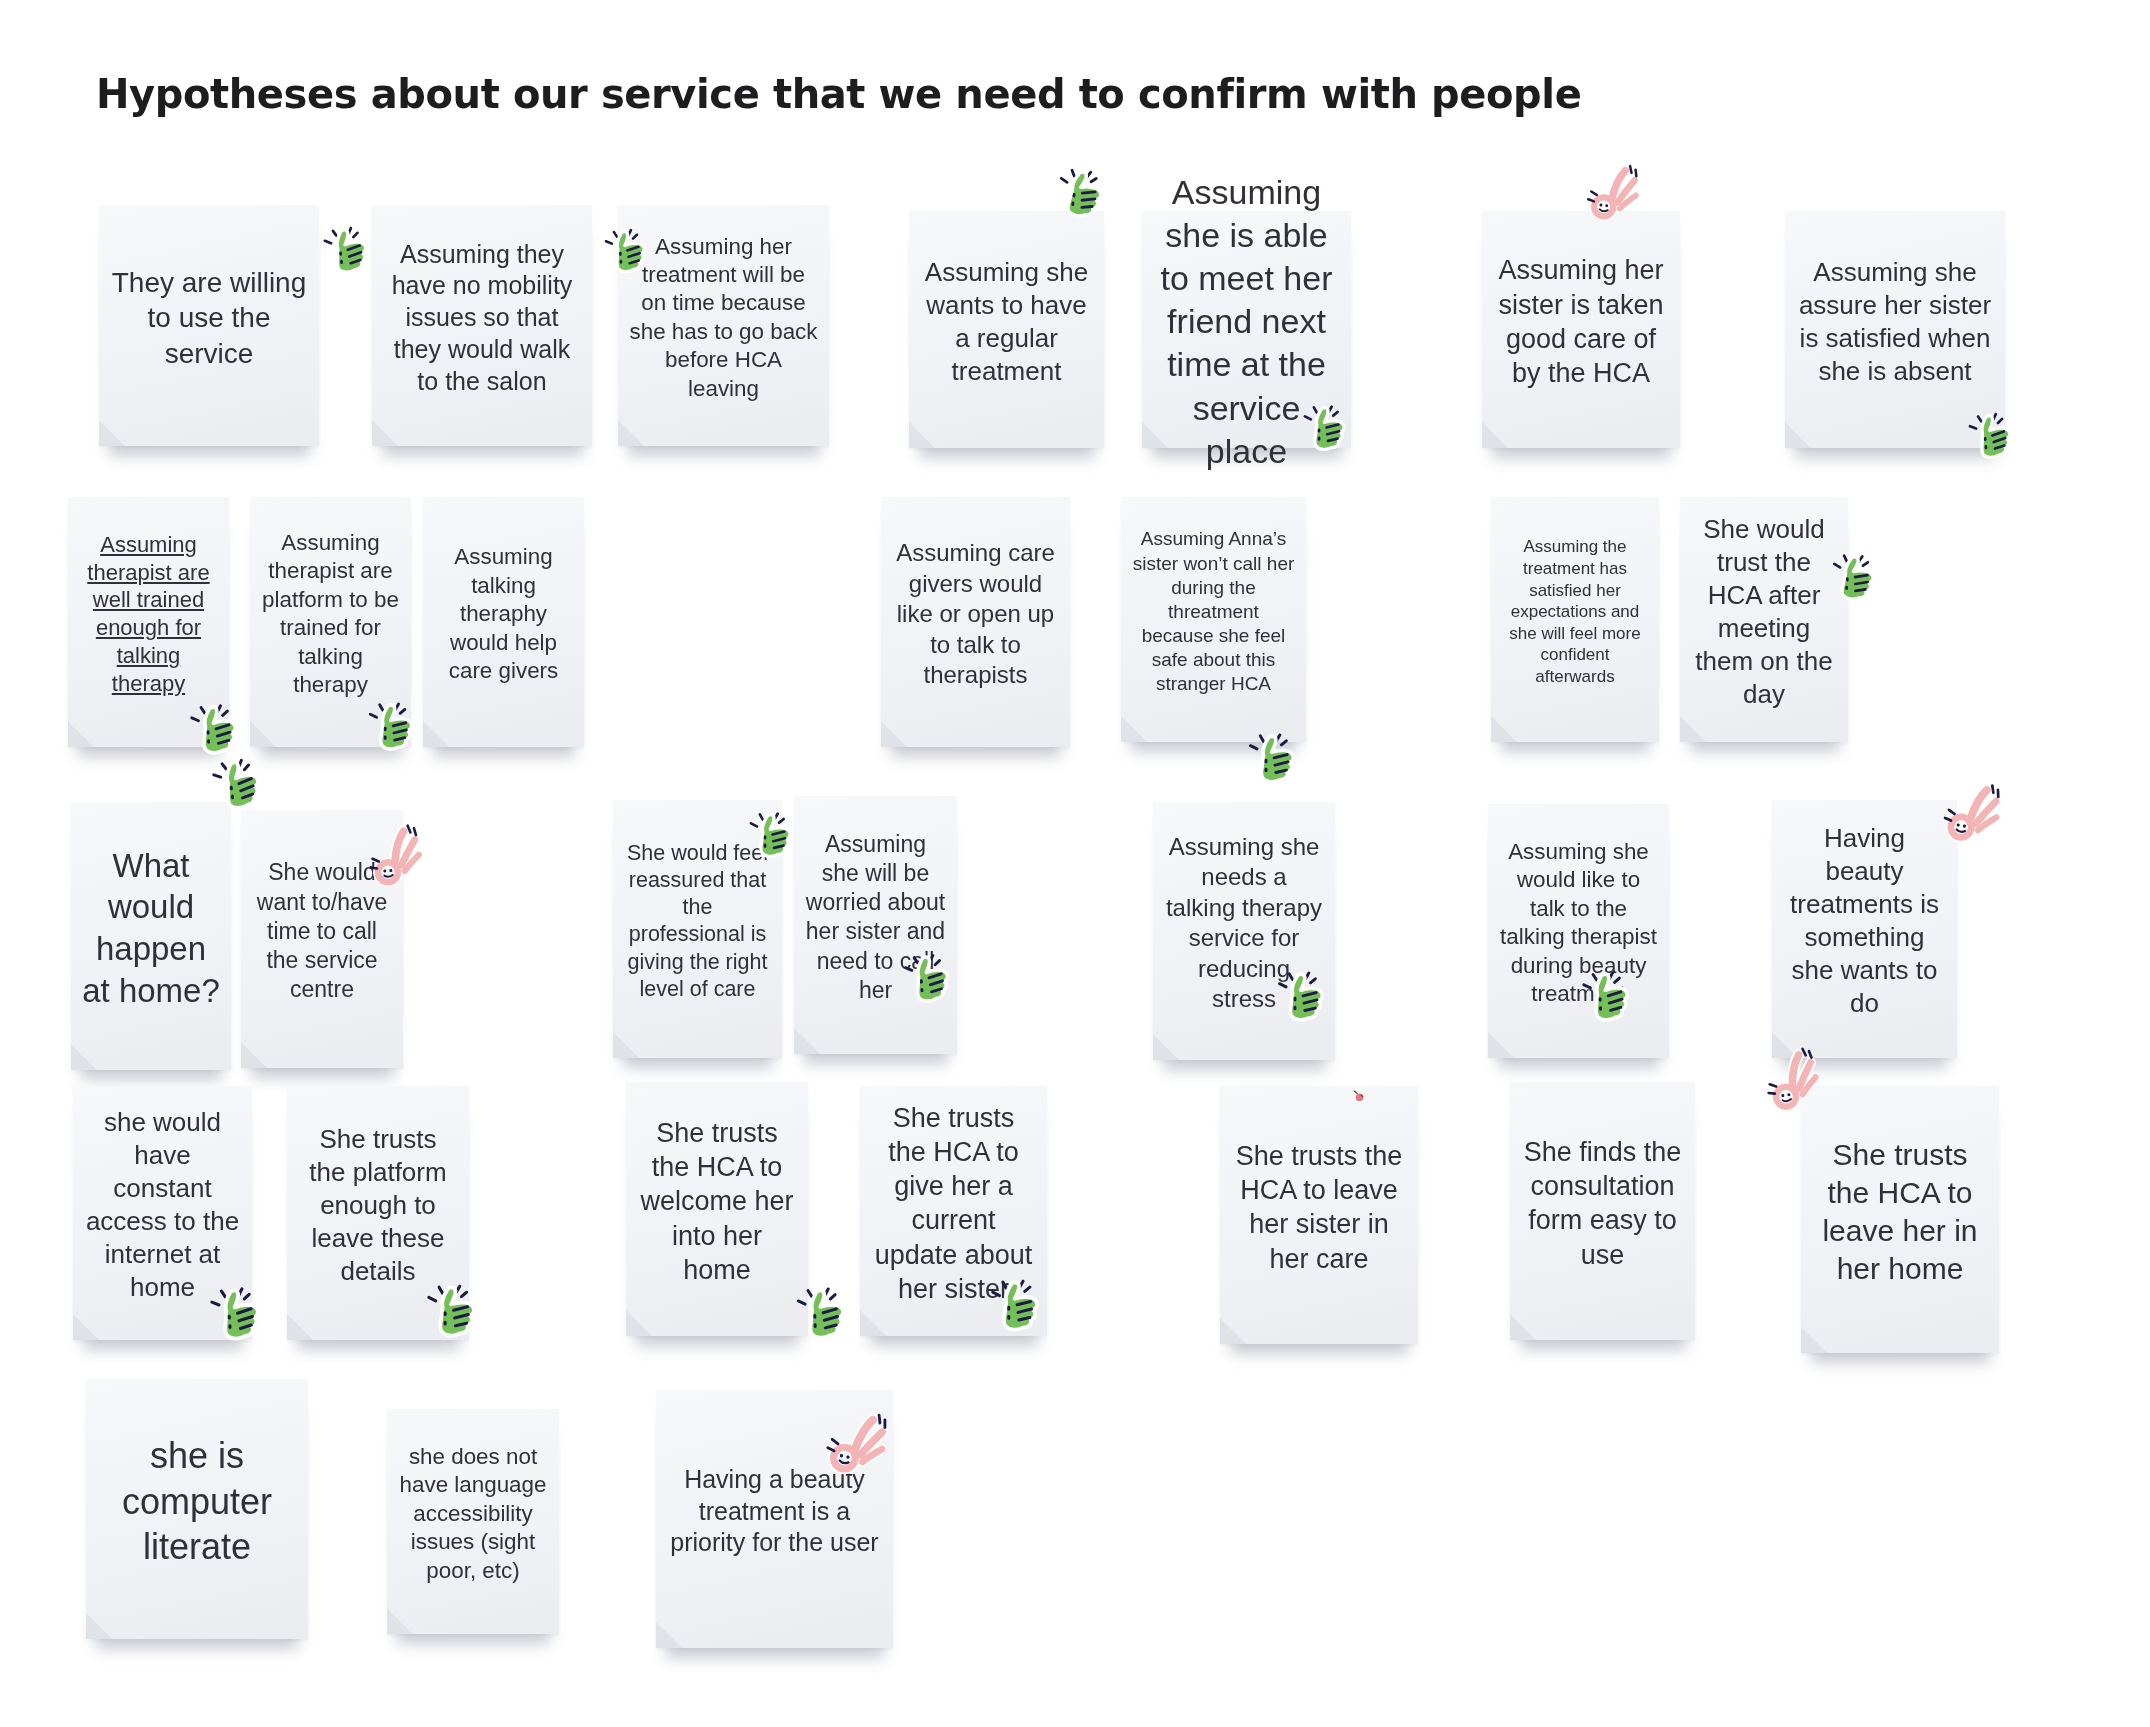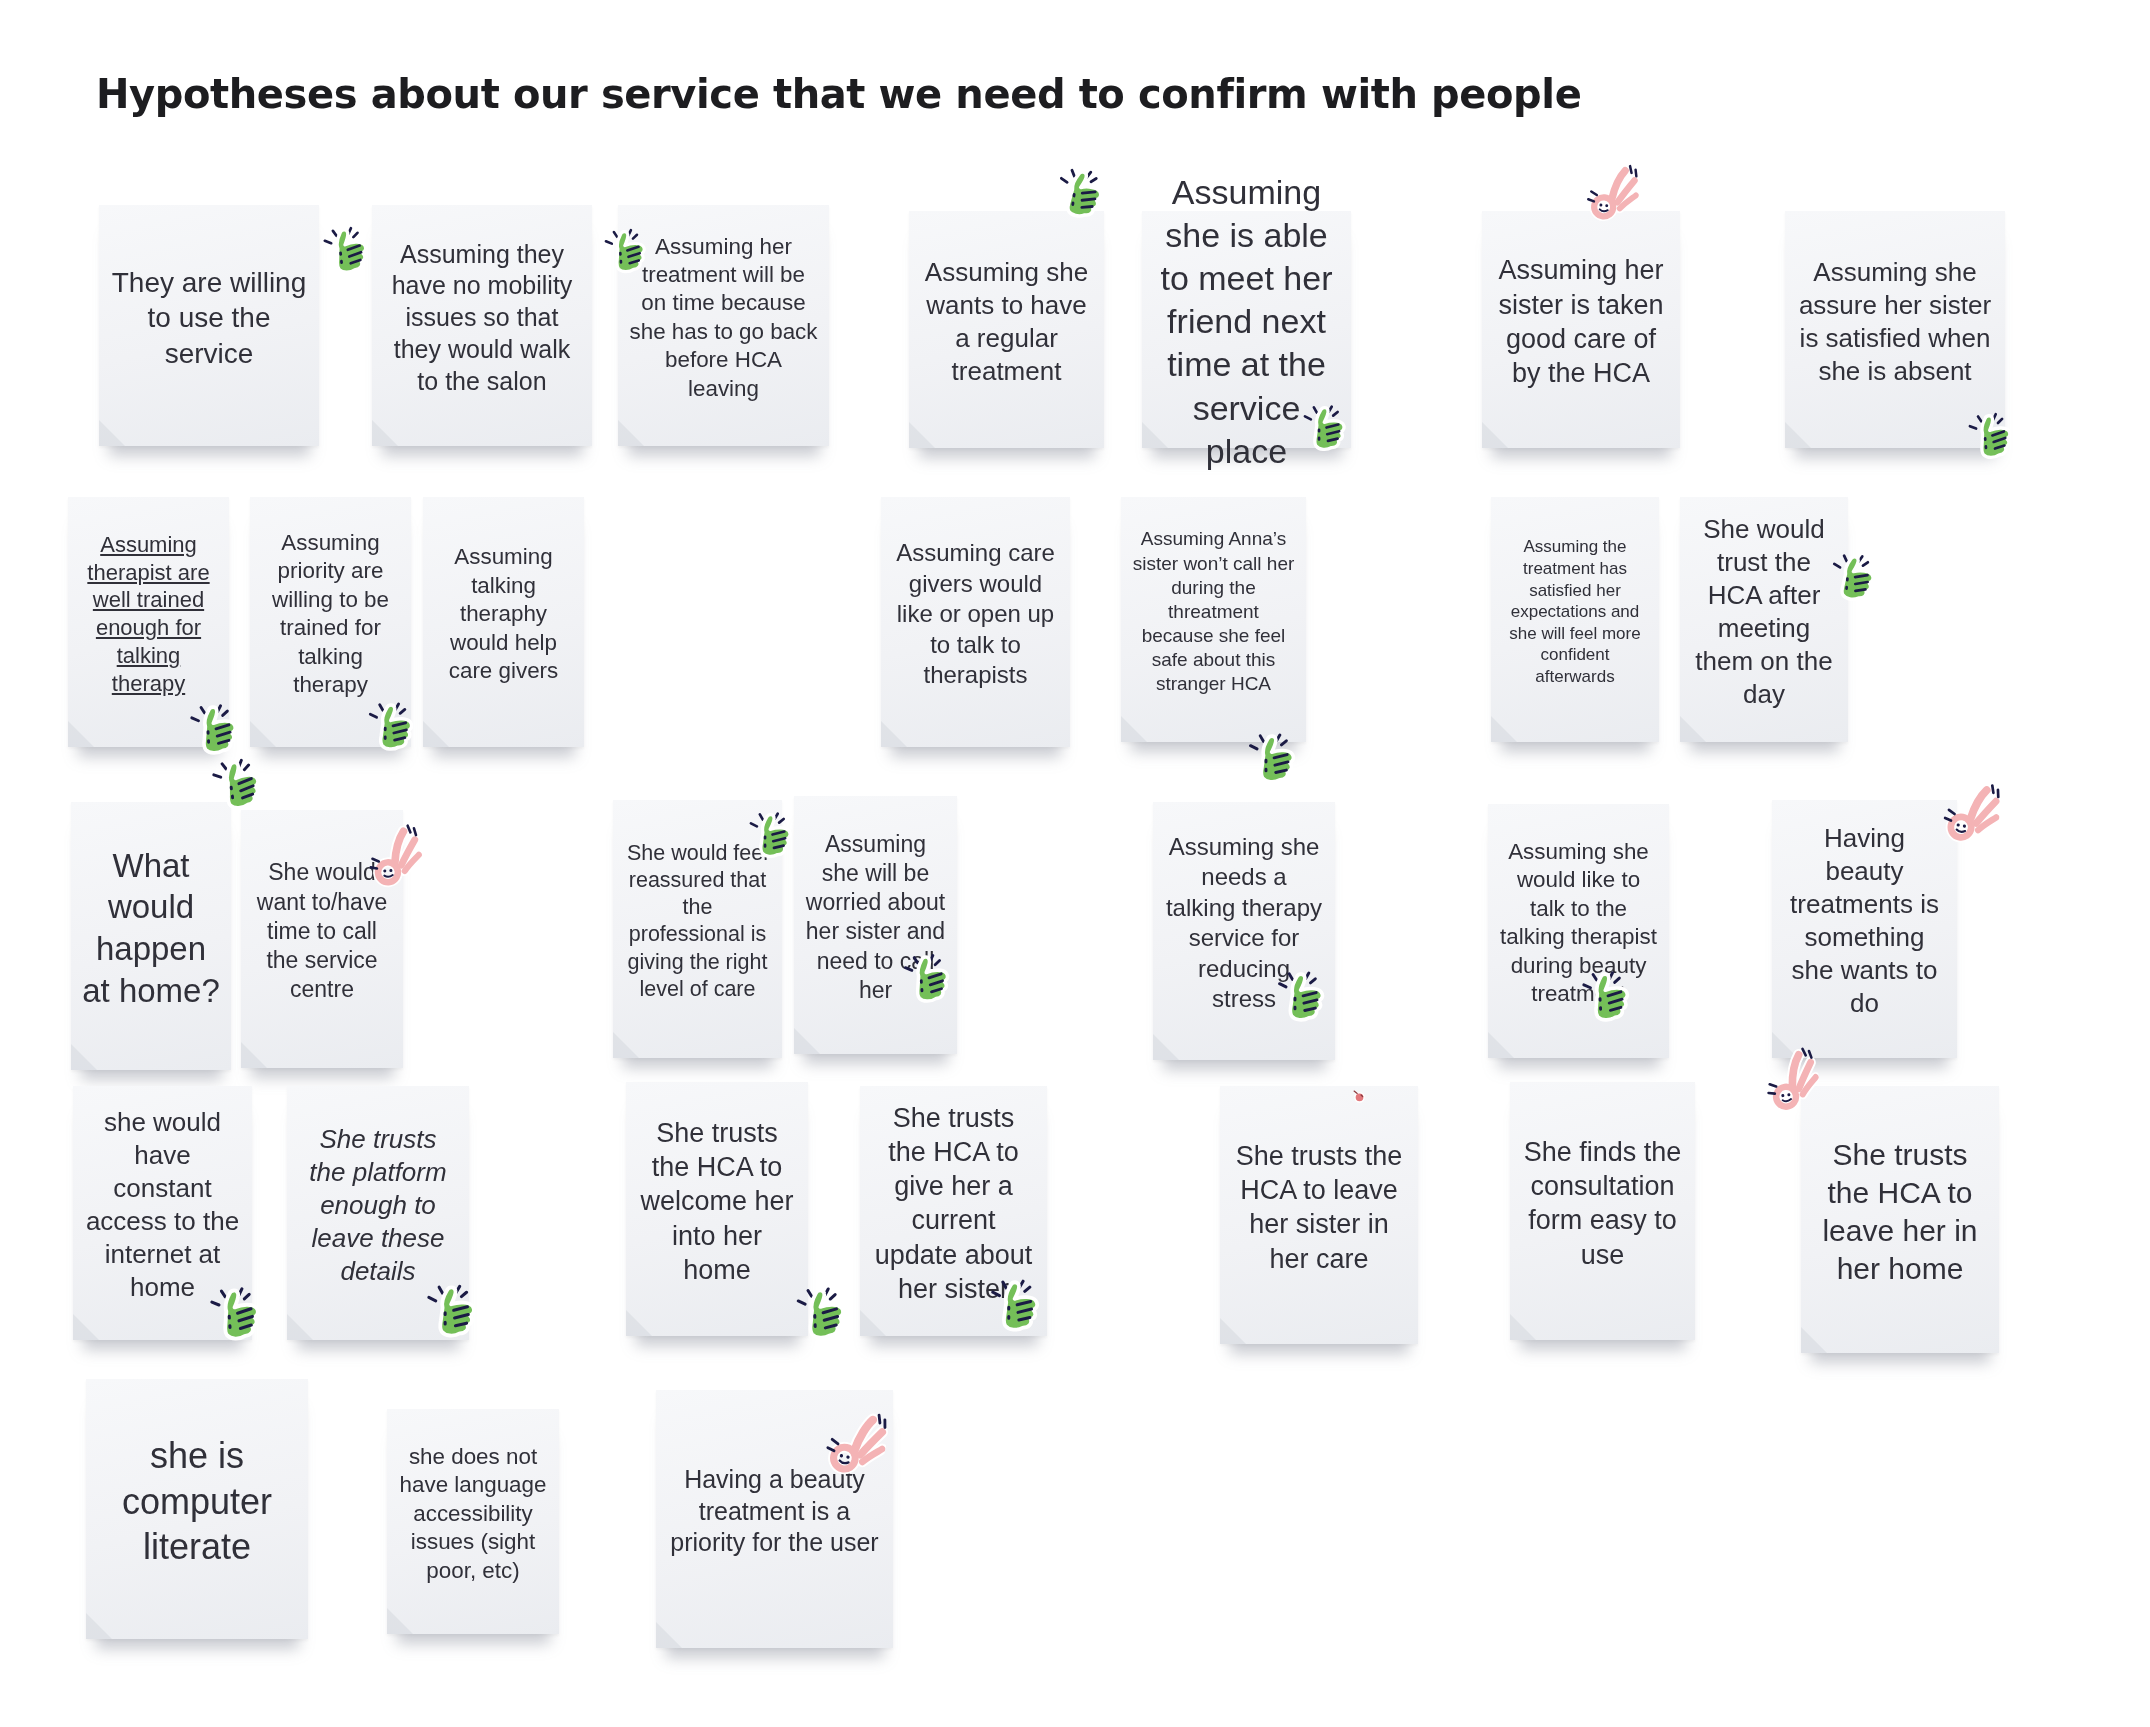--- a/index.html
+++ b/index.html
@@ -90,21 +90,21 @@
       <div class="note" style="left: 1482px; top: 211px; width: 198px; height: 237px; font-size: 27px;">
         <span class="note-text">Assuming her sister is taken good care of by the HCA</span>
       </div>
       <div class="note" style="left: 1785px; top: 211px; width: 220px; height: 237px; font-size: 26px;">
         <span class="note-text">Assuming she assure her sister is satisfied when she is absent</span>
       </div>
       <div class="note" style="left: 68px; top: 497px; width: 161px; height: 250px; font-size: 22px; text-decoration: underline;">
         <span class="note-text">Assuming therapist are well trained enough for talking therapy</span>
       </div>
       <div class="note" style="left: 250px; top: 497px; width: 161px; height: 250px; font-size: 22.4px;">
-        <span class="note-text">Assuming priority are willing to be trained for talking therapy</span>
+        <span class="note-text">Assuming therapist are platform to be trained for talking therapy</span>
       </div>
       <div class="note" style="left: 423px; top: 497px; width: 161px; height: 250px; font-size: 22.4px;">
         <span class="note-text">Assuming talking theraphy would help care givers</span>
       </div>
       <div class="note" style="left: 881px; top: 497px; width: 189px; height: 250px; font-size: 24px;">
         <span class="note-text">Assuming care givers would like or open up to talk to therapists</span>
       </div>
       <div class="note" style="left: 1121px; top: 497px; width: 185px; height: 245px; font-size: 19px;">
         <span class="note-text">Assuming Anna’s sister won’t call her during the threatment because she feel safe about this stranger HCA</span>
       </div>
@@ -131,21 +131,21 @@
       </div>
       <div class="note" style="left: 1488px; top: 804px; width: 181px; height: 254px; font-size: 22.4px;">
         <span class="note-text">Assuming she would like to talk to the talking therapist during beauty treatment</span>
       </div>
       <div class="note" style="left: 1772px; top: 800px; width: 185px; height: 258px; font-size: 26px;">
         <span class="note-text">Having beauty treatments is something she wants to do</span>
       </div>
       <div class="note" style="left: 73px; top: 1086px; width: 179px; height: 254px; font-size: 26px;">
         <span class="note-text">she would have constant access to the internet at home</span>
       </div>
-      <div class="note" style="left: 287px; top: 1086px; width: 182px; height: 254px; font-size: 26px; font-style: italic;">
+      <div class="note" style="left: 287px; top: 1086px; width: 182px; height: 254px; font-size: 26px;">
         <span class="note-text">She trusts the platform enough to leave these details</span>
       </div>
       <div class="note" style="left: 626px; top: 1082px; width: 182px; height: 254px; font-size: 27px;">
         <span class="note-text">She trusts the HCA to welcome her into her home</span>
       </div>
       <div class="note" style="left: 860px; top: 1086px; width: 187px; height: 250px; font-size: 27px;">
         <span class="note-text">She trusts the HCA to give her a current update about her sister</span>
       </div>
       <div class="note" style="left: 1220px; top: 1086px; width: 198px; height: 258px; font-size: 27px;">
         <span class="note-text">She trusts the HCA to leave her sister in her care</span>

